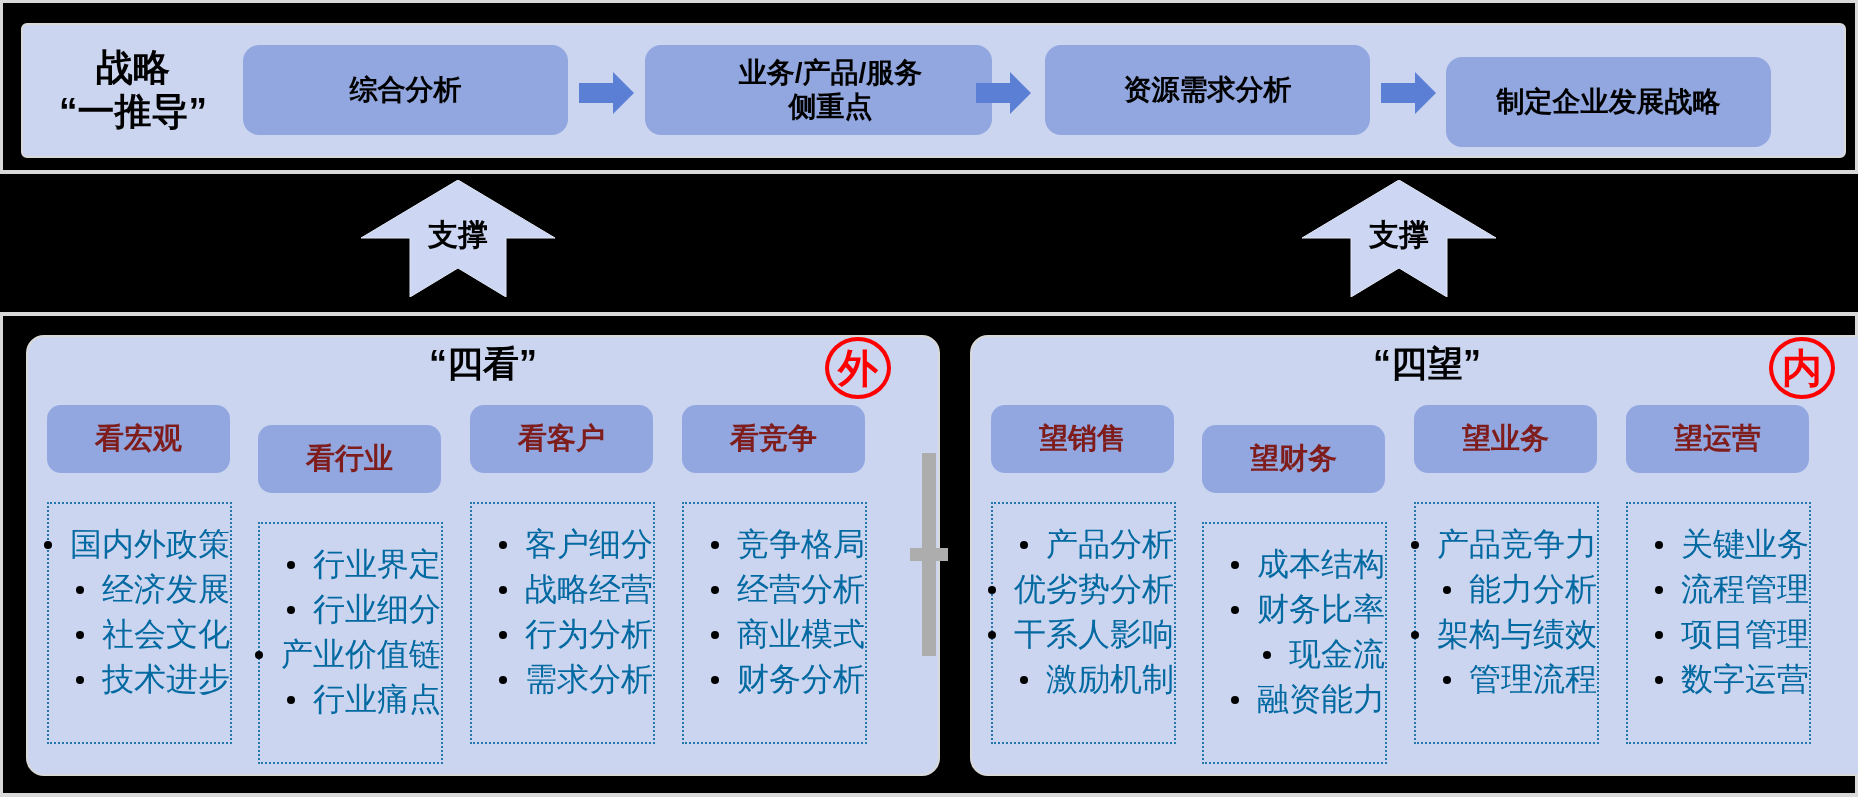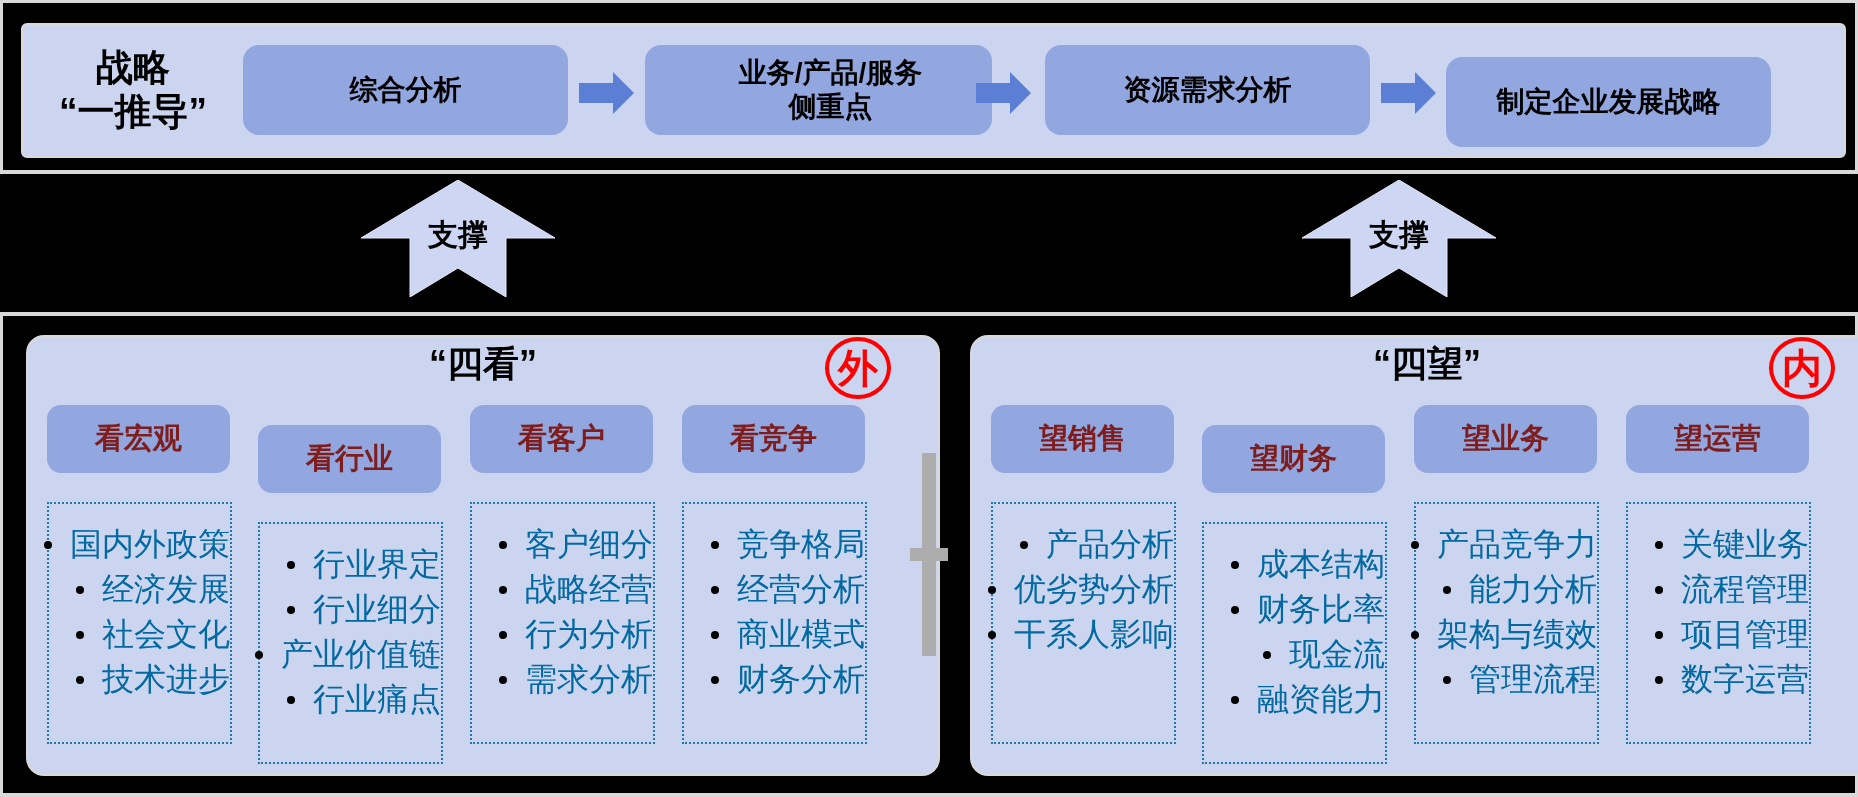--- a/index.html
+++ b/index.html
@@ -244,20 +244,24 @@
             <span>产品分析</span>
           </li>
         <li>
             <span class="dot"></span>
             <span>优劣势分析</span>
           </li>
         <li>
             <span class="dot"></span>
             <span>干系人影响</span>
           </li>
+        <li>
+            <span class="dot"></span>
+            <span>激励机制</span>
+          </li>
       </ul>
     </div>
     <div class="col-list c2">
       <ul>
         <li>
             <span class="dot"></span>
             <span>成本结构</span>
           </li>
         <li>
             <span class="dot"></span>

